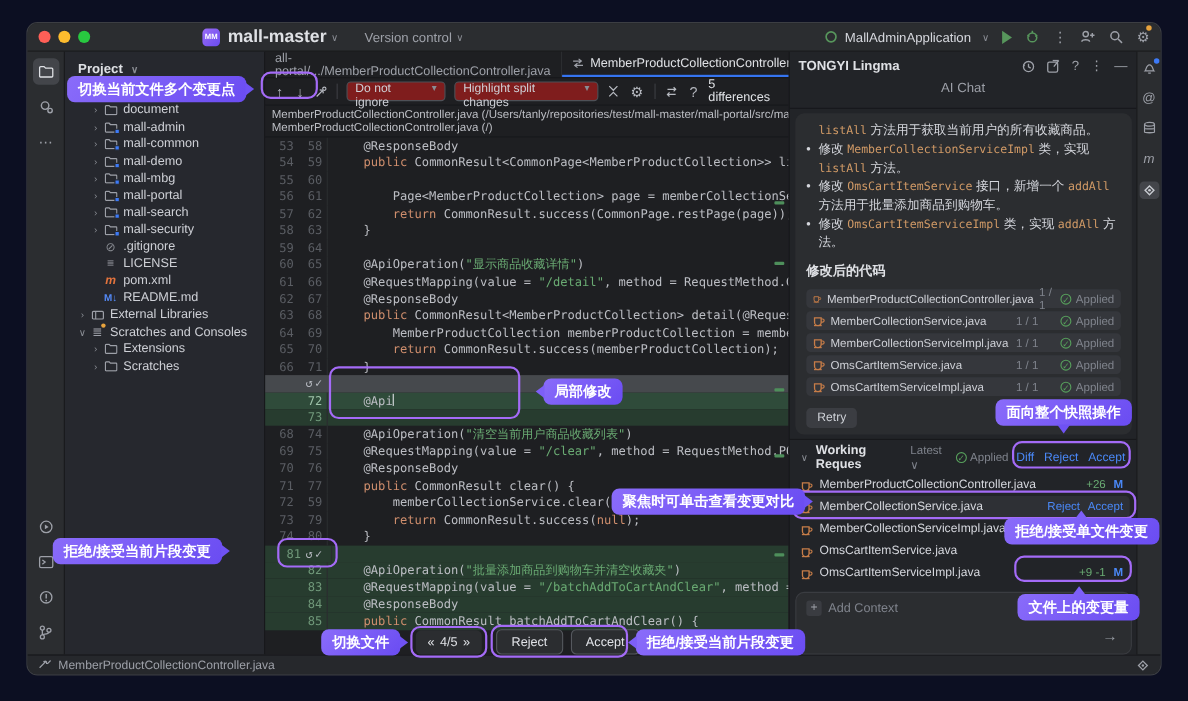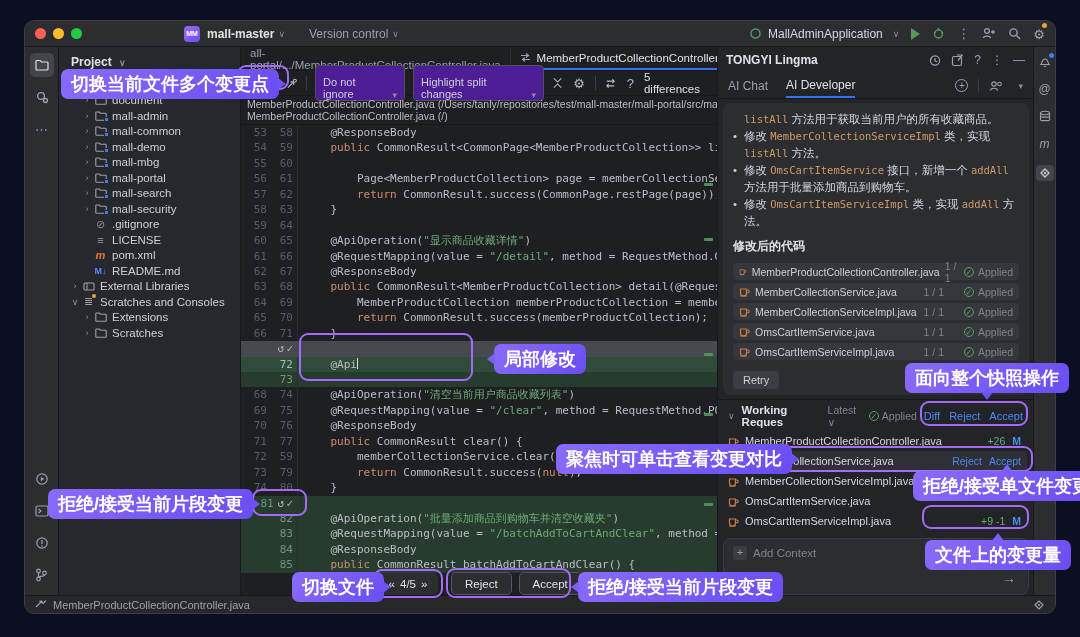--- a/index.html
+++ b/index.html
@@ -11,21 +11,21 @@
   #win { position:absolute; left:24px; top:20px; width:1032px; height:594px;
          background:#1e1f22; border:1px solid #3c3e43; border-radius:10px; overflow:hidden;
          display:flex; flex-direction:column; }
   .titlebar { height:26px; background:#2b2d30; display:flex; align-items:center; flex:0 0 auto;
               border-bottom:1px solid #17181b; padding:0 10px; }
   .tl { width:11px; height:11px; border-radius:50%; margin-right:7px; }
   .tl.r{background:#ff5f57}.tl.y{background:#febc2e}.tl.g{background:#28c840}
   .mmlogo { width:16px; height:16px; border-radius:4px; margin-left:95px;
             background:linear-gradient(135deg,#9a6cf5,#6a4cf0); color:#fff; font-size:7px; font-weight:bold;
             display:flex; align-items:center; justify-content:center; }
-  .tb-txt { color:#dfe1e5; font-size:12px; font-weight:600; margin-left:7px; }
+  .tb-txt { color:#dfe1e5; font-size:16px; font-weight:600; margin-left:7px; }
   .tb-sub { color:#9da0a8; font-size:12px; margin-left:24px; }
   .chev { color:#8a8d94; font-size:9px; margin-left:4px; }
   .tb-right { margin-left:auto; display:flex; align-items:center; gap:12px; }
   .runcfg { color:#d5d7dd; font-size:12px; display:flex; align-items:center; gap:6px;text-align:center; }
   .play-tri { width:0; height:0; border-left:9px solid #57965c; border-top:6px solid transparent; border-bottom:6px solid transparent; }
   .ticon { color:#9da0a8; font-size:13px; line-height:1; }
   .gear-wrap { position:relative; }
   .gear-dot { position:absolute; right:-2px; top:-2px; width:5px; height:5px; border-radius:50%; background:#e8a33d; }
 
   .bodyrow { flex:1 1 auto; display:flex; min-height:0; }
@@ -54,22 +54,22 @@
   .tab { display:flex; align-items:center; height:100%; padding:0 9px; font-size:11.5px; gap:6px; }
   .tab1 { color:#9da0a8; border-right:1px solid #2b2d30; }
   .tab2 { color:#dfe1e5; border-bottom:2px solid #3574f0; }
   .tabx { color:#8a8d94; font-size:11px; }
   .tab-end { margin-left:auto; display:flex; gap:10px; padding-right:8px; color:#9da0a8; font-size:11px; }
 
   .difftoolbar { height:25px; display:flex; align-items:center; gap:8px; padding:0 8px; flex:0 0 auto;
                  border-bottom:1px solid #17181b; color:#ced0d6; }
   .dt-ic { color:#b6b9c0; font-size:13px; padding:0 2px; }
   .dt-sep { width:1px; height:14px; background:#3c3e43; }
-  .dt-pill { display:flex; align-items:flex-end; gap:5px; border:1px solid #4e5157; background:#4c1d95;
-             border-radius:4px; height:36px; padding:0 7px; font-size:11px; color:#ced0d6; }
+  .dt-pill { display:flex; align-items:flex-start; gap:5px; border:1px solid #4e5157; background:#7f1d1d;
+             border-radius:4px; height:18px; padding:0 7px; font-size:11px; color:#ced0d6; }
   .dt-diff { margin-left:auto; font-size:11.5px; color:#dfe1e5; padding-right:4px; }
 
   .diffheader { padding:2px 0 2px 6px; flex:0 0 auto; border-bottom:1px solid #17181b; }
   .diffheader div { font-size:10.5px; color:#bcbec4; line-height:12px; white-space:nowrap; overflow:hidden; }
 
   .codewrap { flex:1 1 auto; overflow:hidden; position:relative; font-family:"DejaVu Sans Mono", monospace; }
   .row { display:flex; height:15.45px; line-height:15.45px; font-size:11px; white-space:pre; }
   .row .no { width:26px; text-align:right; color:#5a5d63; flex:0 0 auto; }
   .row .nn { width:26px; text-align:right; color:#5a5d63; flex:0 0 auto; }
   .row .ct { flex:1 1 auto; overflow:hidden; color:#bcbec4; padding-left:6px; border-left:1px solid #2b2d30; margin-left:4px; }
@@ -84,21 +84,21 @@
   .tok-s { color:#6aab73; }
   .caret { display:inline-block; width:1px; height:11px; background:#dfe1e5; vertical-align:-1px; }
   .sb-mark { position:absolute; right:4px; width:9px; height:3px; background:#4e8f5b; border-radius:1px; }
 
   
   .rightpanel { width:316px; background:#222428; border-left:1px solid #17181b; flex:0 0 auto; position:relative; }
   .rp-head { position:absolute; left:0; top:0; right:0; height:26px; display:flex; align-items:center; padding:0 8px;
              color:#dfe1e5; font-size:12px; font-weight:700; }
   .rp-hicons { margin-left:auto; display:flex; gap:10px; color:#9da0a8; font-size:12px; font-weight:400; align-items:center;}
   .rp-tabs { position:absolute; left:0; top:26px; right:0; height:26px; display:flex; align-items:center; padding:0 10px; gap:18px;
-             border-bottom:1px solid #17181b; font-size:12px; color:#9da0a8; }
+             border-bottom:1px solid #17181b; font-size:12px; color:#9da0a8;flex-direction:column; }
   .rp-tab-active { color:#dfe1e5; border-bottom:2px solid #3574f0; height:100%; display:flex; align-items:center; }
   .rp-tabs-end { margin-left:auto; display:flex; align-items:center; gap:10px; color:#9da0a8; }
   .pluscirc { width:13px; height:13px; border:1px solid #9da0a8; border-radius:50%; font-size:10px; line-height:11px; text-align:center; }
 
   .chatcard { position:absolute; left:5px; top:56px; width:306px; height:292px; background:#2b2d30; border-radius:8px; padding:8px 10px; overflow:hidden;}
   .bullet-line { font-size:11.5px; line-height:17px; color:#d5d7dd; }
   .bullet-line .code { color:#d19a66; font-family:"DejaVu Sans Mono", monospace; font-size:10.5px; }
   .bullets li { list-style:none; position:relative; padding-left:11px; }
   .bullets li.dot:before { content:"•"; position:absolute; left:0; color:#d5d7dd; }
   .code-heading { font-size:12px; font-weight:700; color:#dfe1e5; margin:8px 0 8px 0; }
@@ -127,21 +127,21 @@
 
   
   .rightstrip { width:22px; background:#2b2d30; border-left:1px solid #17181b; flex:0 0 auto;
                 display:flex; flex-direction:column; align-items:center; padding-top:8px; gap:14px; }
   .rs-ic { color:#9da0a8; font-size:12px; position:relative; }
   .rs-dot { position:absolute; right:-3px; top:-2px; width:5px; height:5px; background:#3d7af7; border-radius:50%; }
   .rs-active { background:#43454a; border-radius:4px; padding:2px 3px; }
 
   
   .pbox { position:absolute; border:2px solid #a46bf7; border-radius:9px; pointer-events:none; }
-  .callout { position:absolute; background:linear-gradient(135deg,#8a6cfa,#6a4cf2); color:#fff; font-size:18px;
+  .callout { position:absolute; background:linear-gradient(135deg,#8a6cfa,#6a4cf2); color:#fff; font-size:13px;
              font-weight:600; padding:3px 10px; border-radius:7px; white-space:nowrap; display:flex; align-items:center; }
   .tail { position:absolute; width:0; height:0; }
   .tail.right { right:-7px; top:50%; margin-top:-6px; border-top:6px solid transparent; border-bottom:6px solid transparent; border-left:8px solid #6f52f4; }
   .tail.left  { left:-7px; top:50%; margin-top:-6px; border-top:6px solid transparent; border-bottom:6px solid transparent; border-right:8px solid #7d5ff7; }
   .tail.down  { bottom:-7px; left:50%; margin-left:-6px; border-left:6px solid transparent; border-right:6px solid transparent; border-top:8px solid #6f52f4; }
   .tail.up    { top:-7px; left:50%; margin-left:-6px; border-left:6px solid transparent; border-right:6px solid transparent; border-bottom:8px solid #7d5ff7; }
 
   
   .navpill { position:absolute; left:378px; top:573px; width:60px; height:22px; background:#2b2d30; border-radius:5px;
              color:#dfe1e5; font-size:11.5px; display:flex; align-items:center; justify-content:center; gap:5px; }

